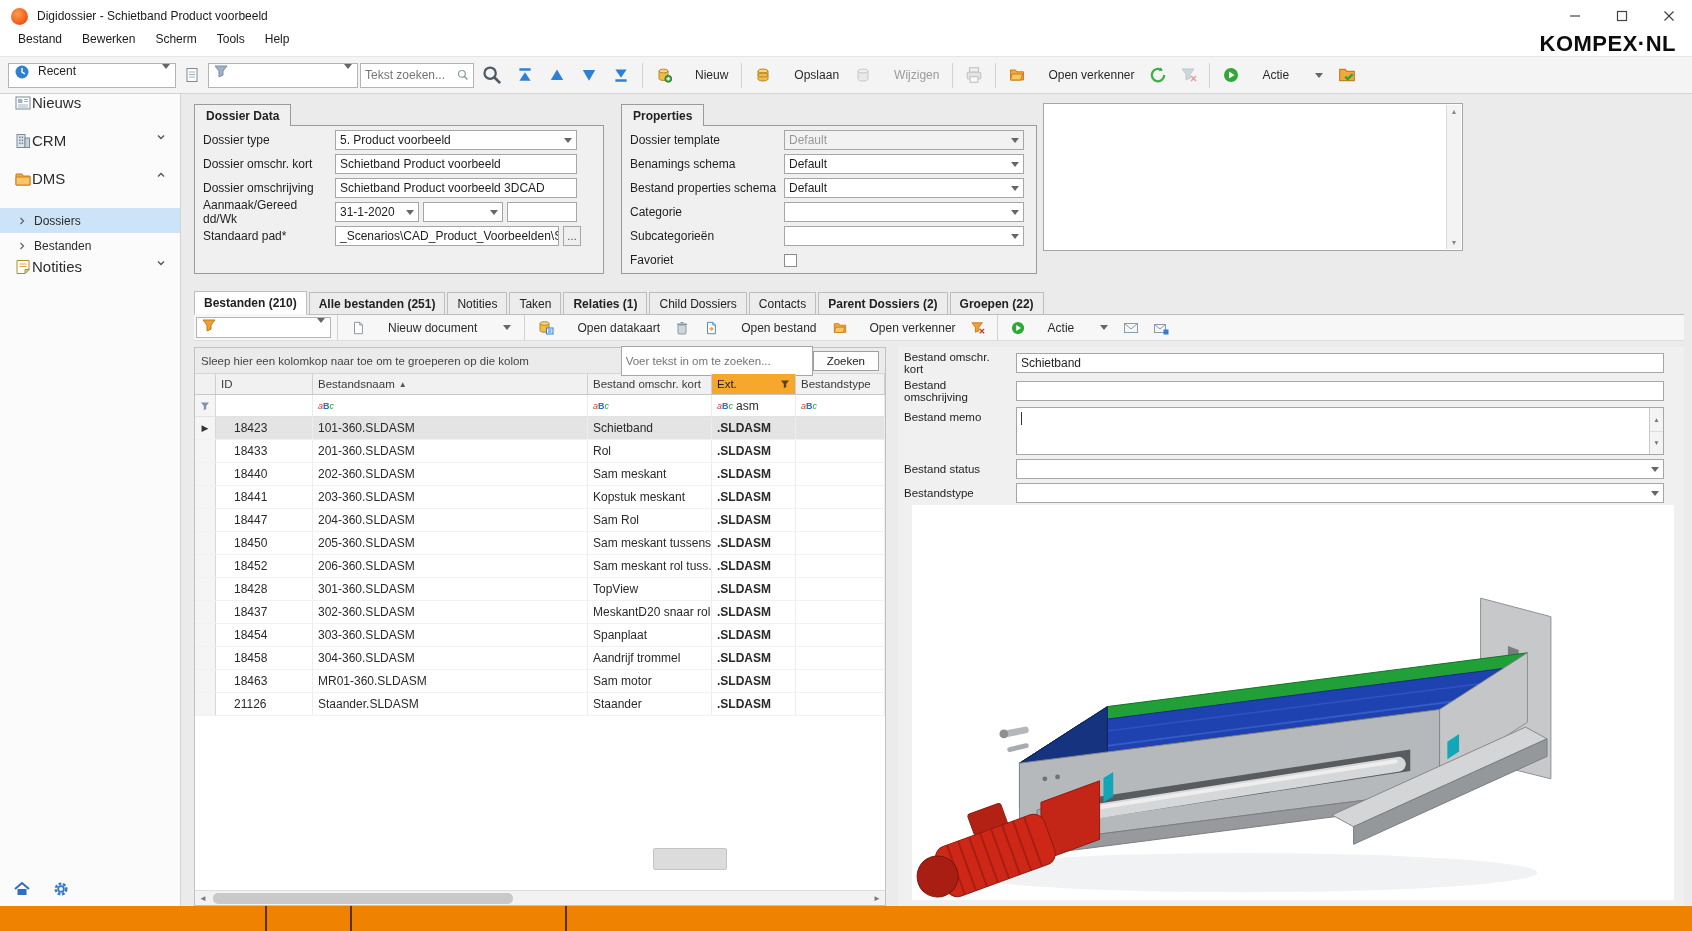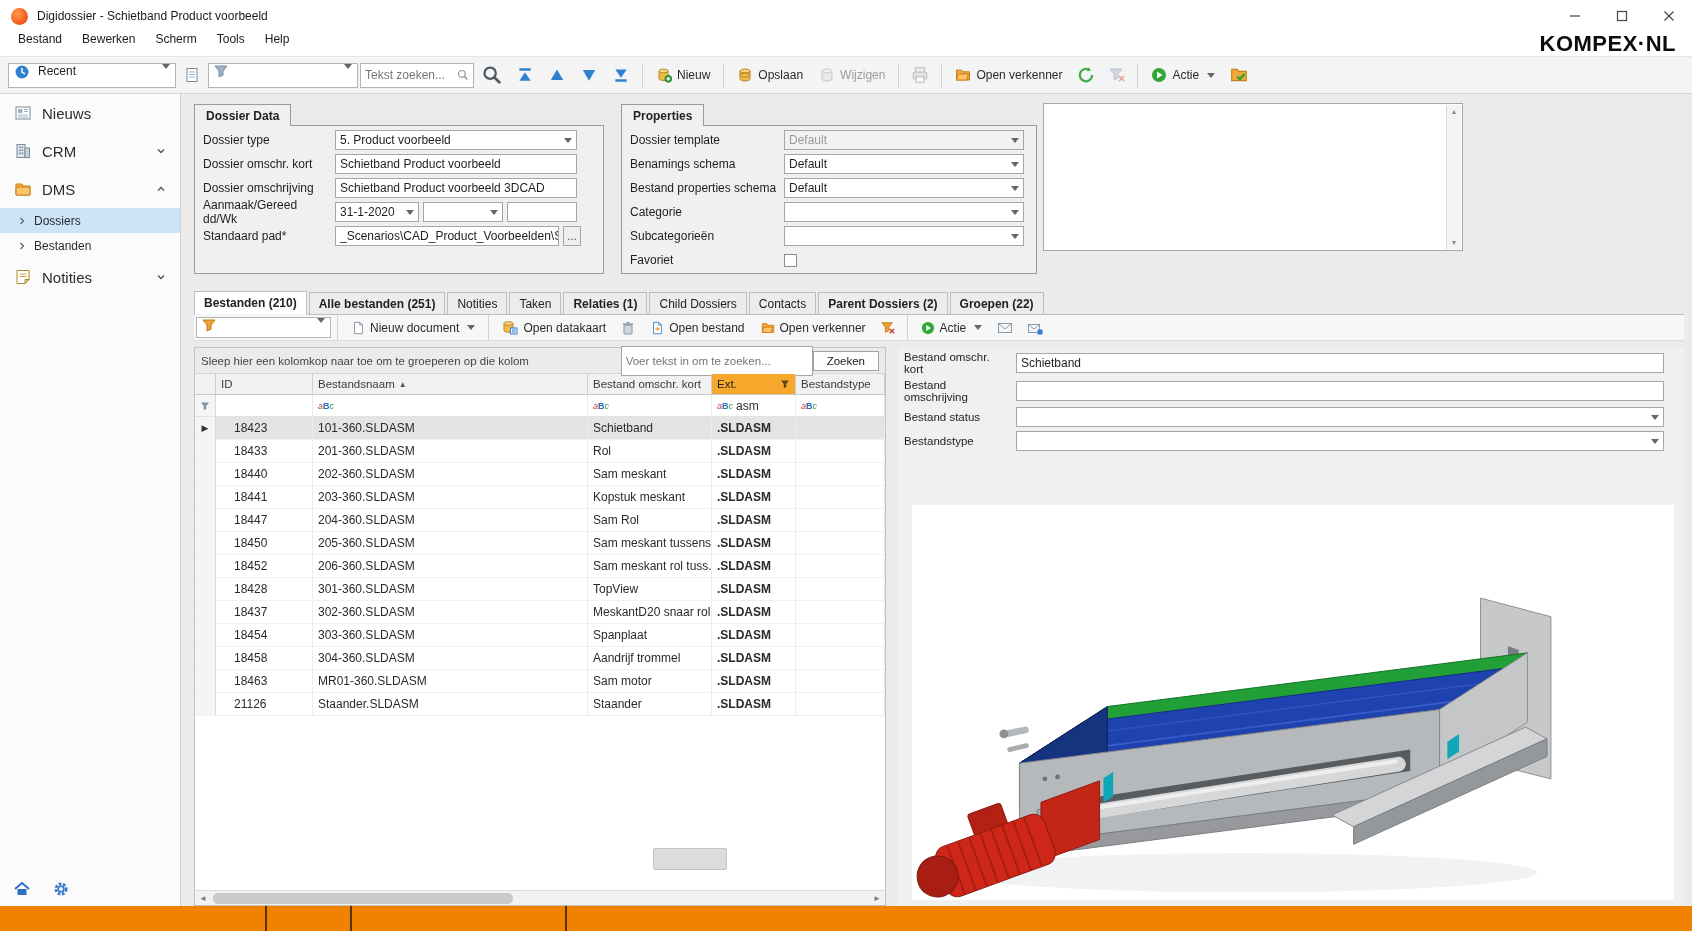--- a/index.html
+++ b/index.html
@@ -20,28 +20,28 @@
 #menubar{position:absolute;top:32px;left:0;width:100%;height:24px;background:#fff;display:flex;align-items:flex-start;padding-left:8px}
 .menu-item{padding:0 10px;font-size:12px;color:#1a1a1a}
 .brand{margin-left:auto;margin-right:16px;font-weight:800;font-size:22px;letter-spacing:.5px;color:#0c0c0c;line-height:24px}
 
 #toolbar{position:absolute;top:56px;left:0;width:100%;height:38px;background:#f4f4f4;border-top:1px solid #e6e6e6;border-bottom:1px solid #d4d4d4;display:flex;align-items:center;padding:0 8px;gap:2px}
 .combo{background:#fff;border:1px solid #b4b4b4;height:25px;display:flex;align-items:flex-start;gap:8px;padding:0 5px}
 .dd{width:0;height:0;border-left:4px solid transparent;border-right:4px solid transparent;border-top:5px solid #666;margin-left:auto;flex:none}
 .dd.inline{margin-left:3px}
 .search-wrap{background:#fff;border:1px solid #b4b4b4;height:25px;display:flex;align-items:center;padding:0 4px}
 .search-wrap input{border:none;outline:none;width:92px;font-family:"Liberation Sans",sans-serif;font-size:12px;color:#333;background:transparent}
-.tb-btn{display:flex;align-items:center;gap:5px;height:28px;padding:0 7px;color:#2a2a2a;white-space:nowrap}
+.tb-btn{display:flex;align-items:center;gap:23px;height:28px;padding:0 7px;color:#2a2a2a;white-space:nowrap}
 .tb-btn.disabled{color:#9b9b9b}
 .tb-btn.disabled svg,.icon-btn.disabled svg{opacity:.45}
 .tb-sep{width:1px;height:25px;background:#d2d2d2;margin:0 4px;flex:none}
 .icon-btn{display:flex;align-items:center;justify-content:center;height:28px;padding:0 6px}
 
 #sidebar{position:absolute;top:94px;left:0;width:181px;bottom:25px;background:#fbfbfb;border-right:1px solid #d4d4d4}
-.side-item{display:flex;align-items:center;gap:10px;height:38px;padding:0 14px;font-size:15px;color:#2c2c2c}
+.side-item{display:flex;align-items:flex-start;height:38px;padding:0 14px;font-size:15px;color:#2c2c2c}
 .side-sub{display:flex;align-items:center;gap:7px;height:25px;padding:0 10px 0 17px;font-size:12px;color:#2c2c2c}
 .side-sub.selected{background:#cde3f7}
 .side-chev{margin-left:auto}
 #sidebar-footer{position:absolute;bottom:8px;left:0;display:flex;align-items:center;gap:21px;padding-left:13px}
 
 #content{position:absolute;left:181px;top:94px;right:0;bottom:25px;background:#ebebeb}
 .gpanel{position:absolute;top:10px}
 .gtab{display:inline-flex;align-items:center;height:22px;padding:0 11px;background:#f0f0f0;border:1px solid #9b9b9b;border-bottom:none;font-weight:bold;font-size:12px;position:relative;z-index:2}
 .gbody{border:1px solid #9b9b9b;background:#f0f0f0;margin-top:-1px;position:relative;z-index:1;height:149px;width:100%}
 .frow{display:flex;align-items:center;margin:4px 8px 0 8px;height:20px;gap:4px}
@@ -717,20 +717,30 @@
             <div class="dctl">
                 <span>Schietband</span>
               </div>
           </div>
           <div class="drow">
             <span class="dlabel">Bestand omschrijving</span>
             <div class="dctl">
                 <span></span>
               </div>
           </div>
+          <div class="drow memo">
+            <span class="dlabel">Bestand memo</span>
+            <div class="dmemo">
+              <span class="caret"></span>
+              <div class="dspin">
+                  <div>▲</div>
+                  <div>▼</div>
+                </div>
+            </div>
+          </div>
           <div class="drow">
             <span class="dlabel">Bestand status</span>
             <div class="dctl">
                 <span class="dd"></span>
               </div>
           </div>
           <div class="drow">
             <span class="dlabel">Bestandstype</span>
             <div class="dctl">
                 <span class="dd"></span>

